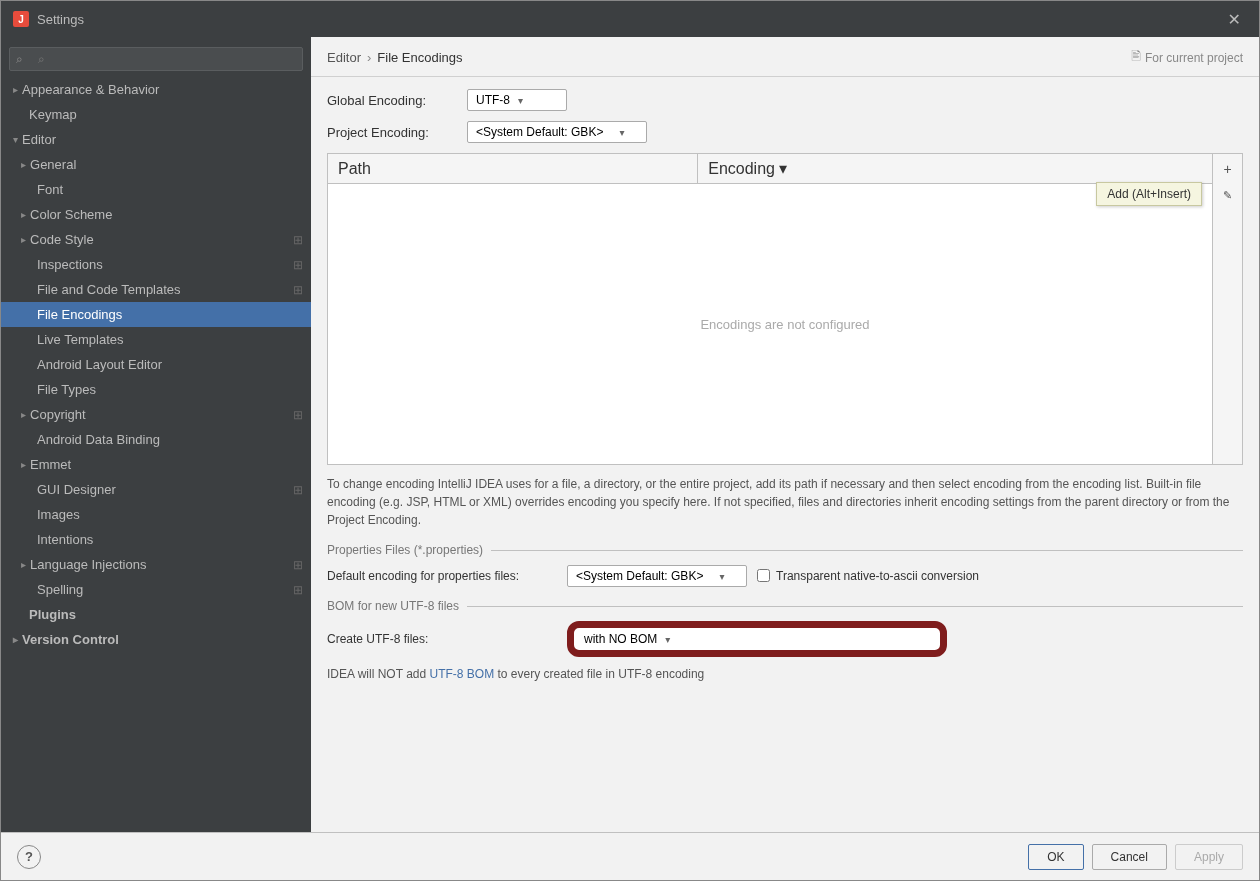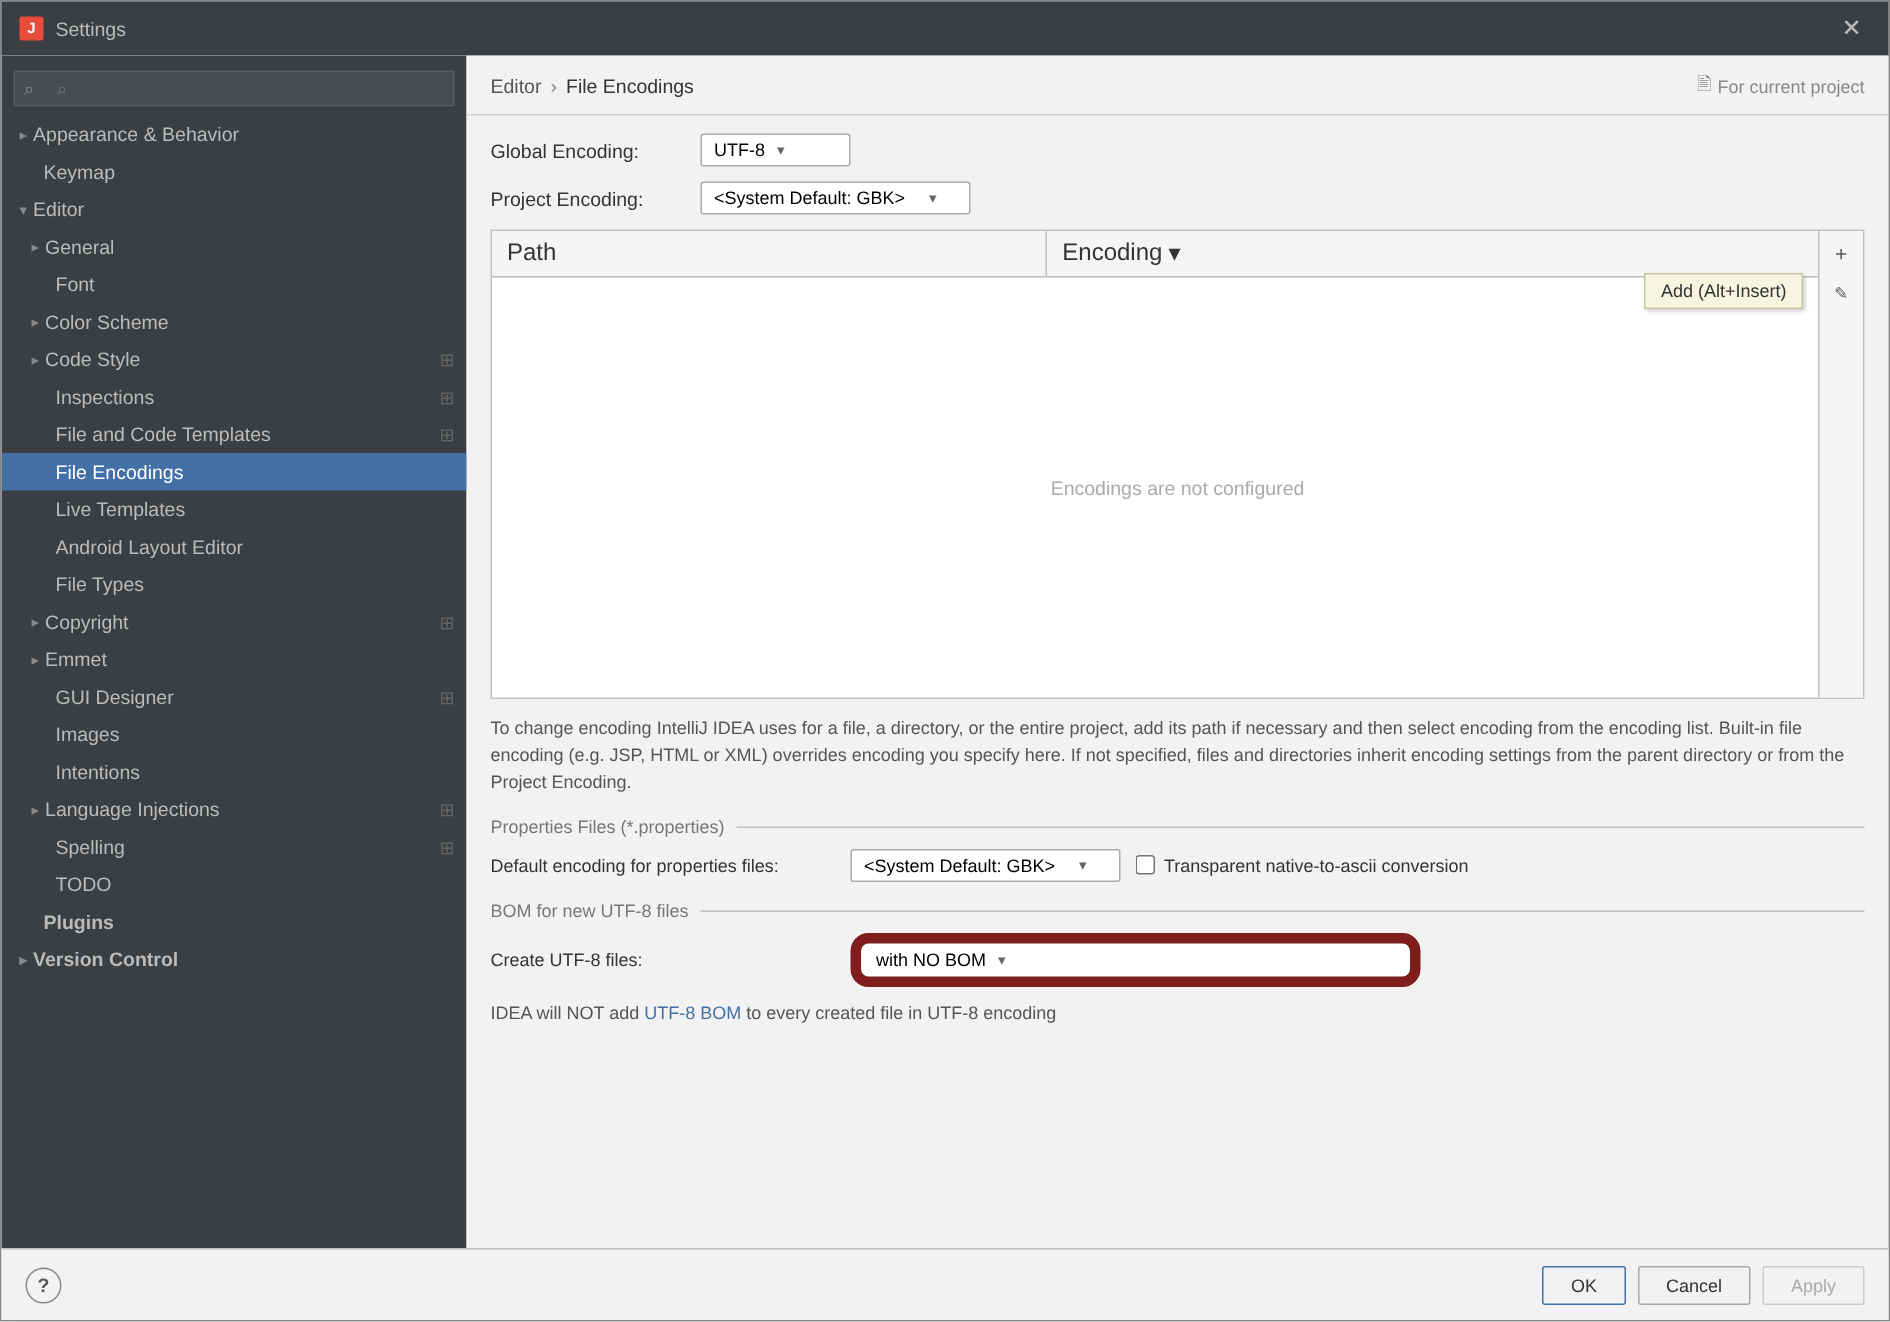--- a/index.html
+++ b/index.html
@@ -425,20 +425,24 @@
           <div class="sidebar-item indent1">
             <span style="width: 12px; display: inline-block;"></span>
             <span>File Types</span>
           </div>
           <div class="sidebar-item indent1">
             <span class="chevron">▸</span>
             <span>Copyright</span>
             <span class="sidebar-icon-right">⊞</span>
           </div>
           <div class="sidebar-item indent1">
+            <span style="width: 12px; display: inline-block;"></span>
+            <span>Android Data Binding</span>
+          </div>
+          <div class="sidebar-item indent1">
             <span class="chevron">▸</span>
             <span>Emmet</span>
           </div>
           <div class="sidebar-item indent1">
             <span style="width: 12px; display: inline-block;"></span>
             <span>GUI Designer</span>
             <span class="sidebar-icon-right">⊞</span>
           </div>
           <div class="sidebar-item indent1">
             <span style="width: 12px; display: inline-block;"></span>
@@ -450,24 +454,20 @@
           </div>
           <div class="sidebar-item indent1">
             <span class="chevron">▸</span>
             <span>Language Injections</span>
             <span class="sidebar-icon-right">⊞</span>
           </div>
           <div class="sidebar-item indent1">
             <span style="width: 12px; display: inline-block;"></span>
             <span>Spelling</span>
             <span class="sidebar-icon-right">⊞</span>
-          </div>
-          <div class="sidebar-item indent1">
-            <span style="width: 12px; display: inline-block;"></span>
-            <span>TODO</span>
           </div>
           <div class="sidebar-item" style="font-weight: bold;">
             <span style="width: 12px; display: inline-block;"></span>
             <span>Plugins</span>
           </div>
           <div class="sidebar-item" style="font-weight: bold;">
             <span class="chevron">▸</span>
             <span>Version Control</span>
           </div>
         </div>

